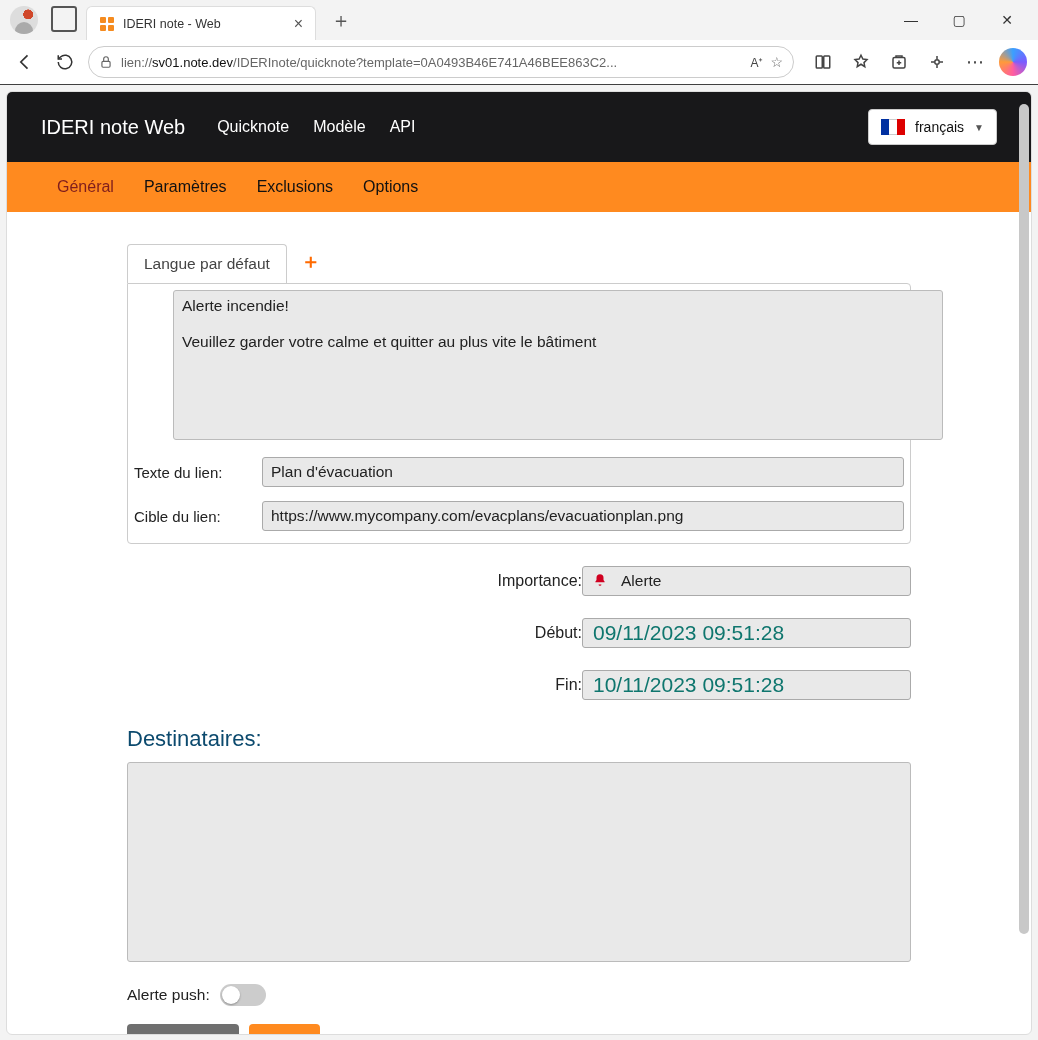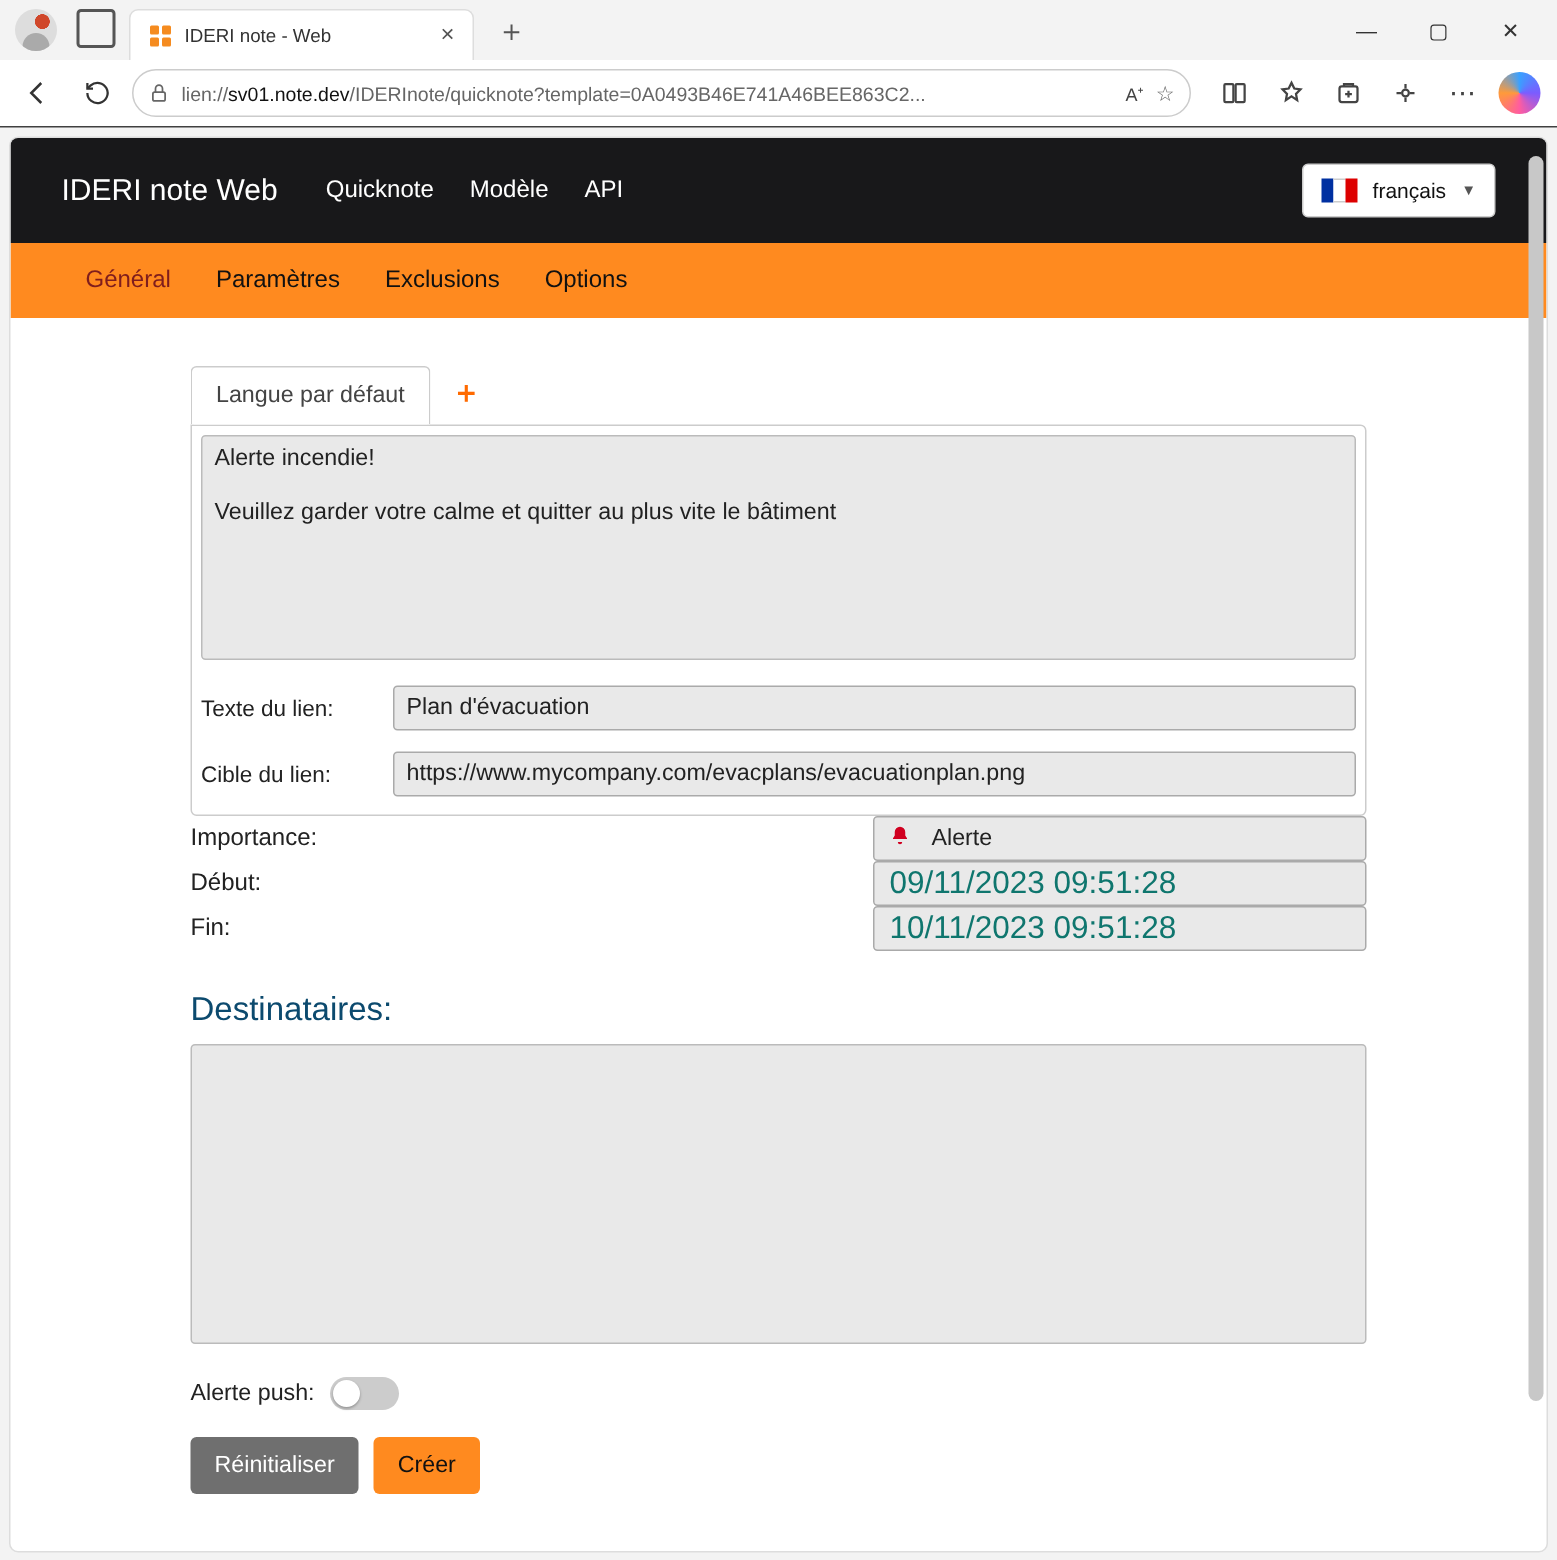--- a/index.html
+++ b/index.html
@@ -85,29 +85,29 @@
   .langtab {
     border:1px solid #ccc; border-bottom:none; background:#fff; padding:10px 16px; border-radius:4px 4px 0 0;
     font-size:15.5px; color:#444; cursor:pointer;
   }
   .langtab-add { padding:8px 14px; color:#ff6a00; font-size:20px; font-weight:bold; cursor:pointer;}
   .panel {
     border:1px solid #ccc; border-radius:0 4px 4px 4px; background:#fff; padding:6px;
   }
   .msgbox {
     width:100%; height:150px; background:#e9e9e9; border:1px solid #bbb; border-radius:3px;
-    padding:6px 8px; font-family:inherit; font-size:15.5px; resize:none; color:#222;
+    padding:6px 8px; font-family:inherit; font-size:15.5px; resize:none; color:#222;margin-left:39px;
   }
   .fieldrow { display:flex; align-items:center; gap:18px; margin-top:14px;}
   .fieldrow label{ width:110px; font-size:15px; color:#222;}
   .tinput {
     flex:1; height:30px; background:#e9e9e9; border:1px solid #aaa; border-radius:3px; padding:0 8px;
     font-size:15.5px; color:#222;
   }
-  .proprow { display:flex; align-items:center; margin-top:0;}
+  .proprow { display:flex; align-items:center; margin-top:22px;text-align:right;}
   .proprow .plabel{ width:455px; font-size:16px; color:#222;}
   .selectish {
     flex:1; height:30px; background:#e9e9e9; border:1px solid #aaa; border-radius:3px;
     display:flex; align-items:center; padding:0 10px; gap:14px; font-size:15.5px; color:#222; cursor:pointer;
   }
   .bell{color:#d00020;font-size:15px;}
   .dateish{
     flex:1; height:30px; background:#e9e9e9; border:1px solid #aaa; border-radius:3px;
     display:flex; align-items:center; padding:0 10px; font-size:21px; color:#0f766e; cursor:pointer;
   }

